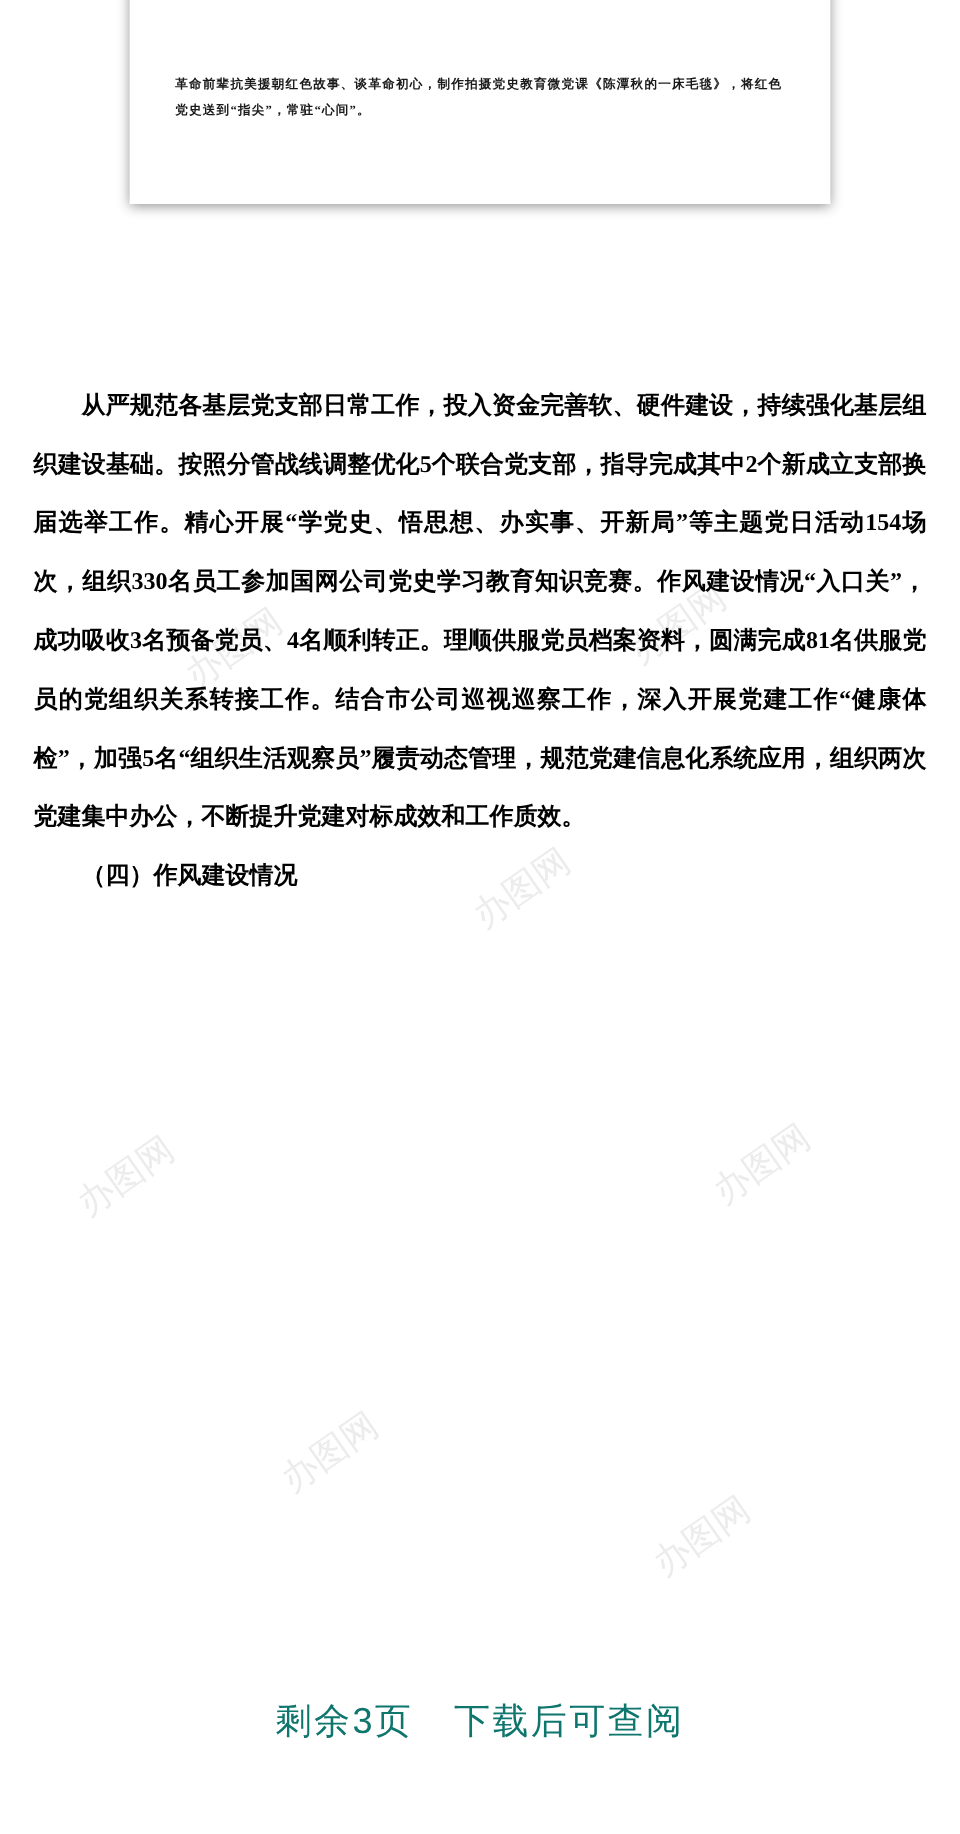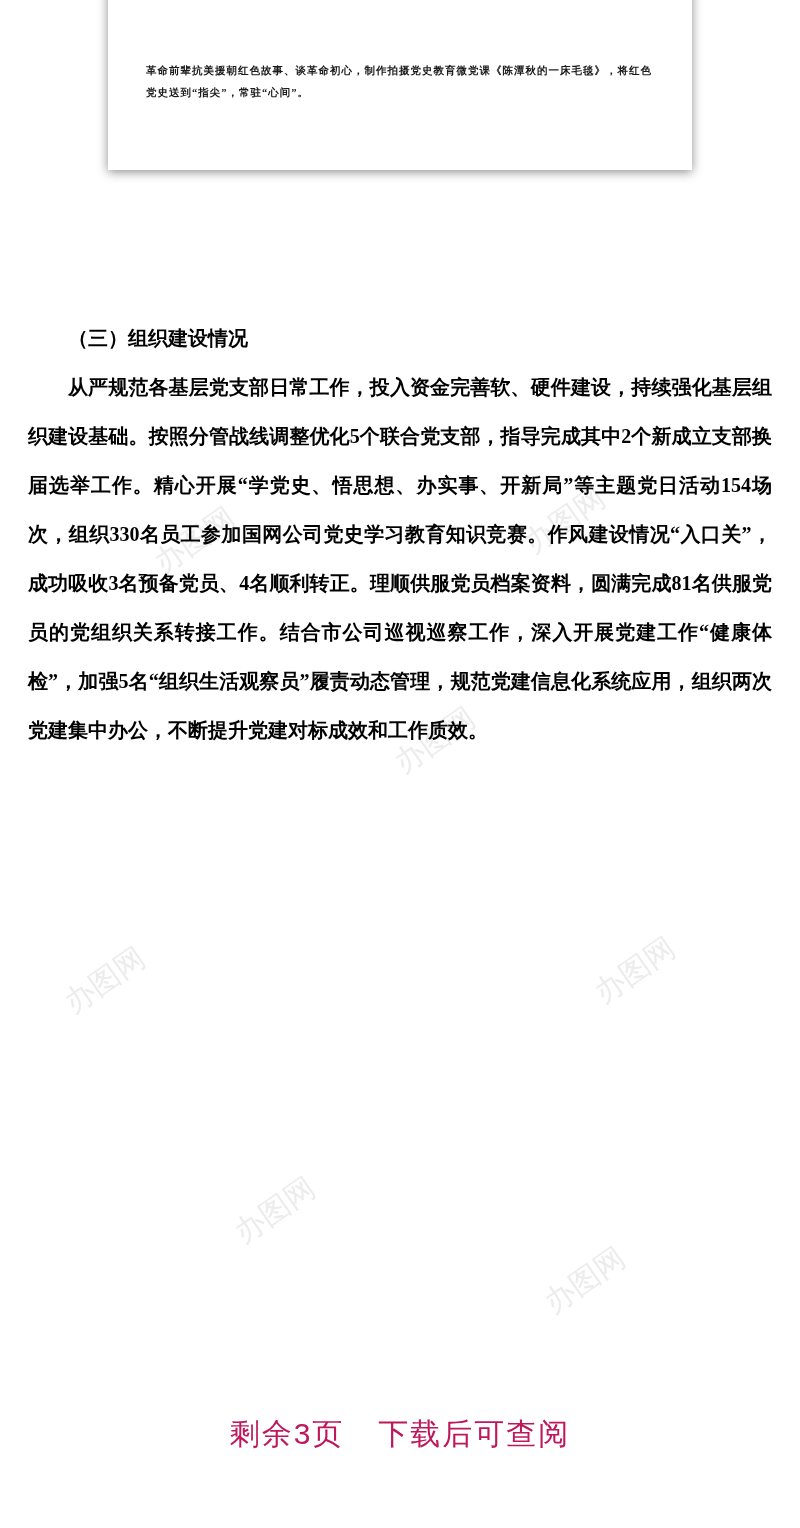--- a/index.html
+++ b/index.html
@@ -67,42 +67,42 @@
   
   .footer {
     position: absolute;
     top: 1414px;
     left: 0;
     width: 100%;
     text-align: center;
     z-index: 1;
     font-family: "Liberation Sans", "DejaVu Sans", sans-serif;
     font-size: 30px;
-    color: #be185d;
+    color: #0f766e;
     letter-spacing: 2px;
   }
   .footer .sep { display: inline-block; width: 34px; }
 </style>
 </head>
 <body>
 
 <span class="wm" style="left:520px; top:500px;">办图网</span>
 <span class="wm" style="left:60px;  top:960px;">办图网</span>
 <span class="wm" style="left:390px; top:720px;">办图网</span>
 <span class="wm" style="left:590px; top:950px;">办图网</span>
 <span class="wm" style="left:230px; top:1190px;">办图网</span>
 <span class="wm" style="left:540px; top:1260px;">办图网</span>
 <span class="wm" style="left:150px; top:520px;">办图网</span>
 
 <div class="prev-page">
   <p class="prev-page-text">革命前辈抗美援朝红色故事、谈革命初心，制作拍摄党史教育微党课《陈潭秋的一床毛毯》，将红色党史送到“指尖”，常驻“心间”。</p>
 </div>
 
 <div class="doc-content">
-  <p>（三）组织建设情况</p>
   <p>从严规范各基层党支部日常工作，投入资金完善软、硬件建设，持续强化基层组织建设基础。按照分管战线调整优化5个联合党支部，指导完成其中2个新成立支部换届选举工作。精心开展“学党史、悟思想、办实事、开新局”等主题党日活动154场次，组织330名员工参加国网公司党史学习教育知识竞赛。作风建设情况“入口关”，成功吸收3名预备党员、4名顺利转正。理顺供服党员档案资料，圆满完成81名供服党员的党组织关系转接工作。结合市公司巡视巡察工作，深入开展党建工作“健康体检”，加强5名“组织生活观察员”履责动态管理，规范党建信息化系统应用，组织两次党建集中办公，不断提升党建对标成效和工作质效。</p>
 
+  <p>（四）作风建设情况</p>
 
 </div>
 
 <div class="footer">
   <span>剩余3页</span><span class="sep"></span><span>下载后可查阅</span>
 </div>
 
 </body></html>

